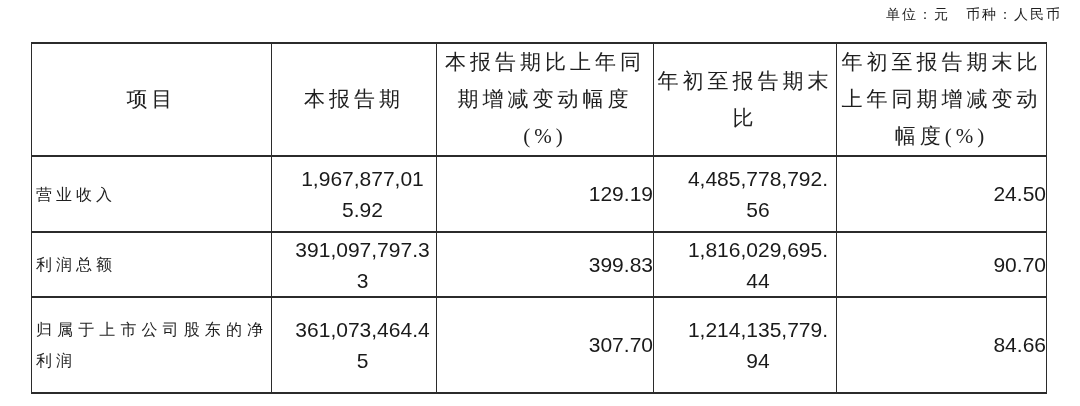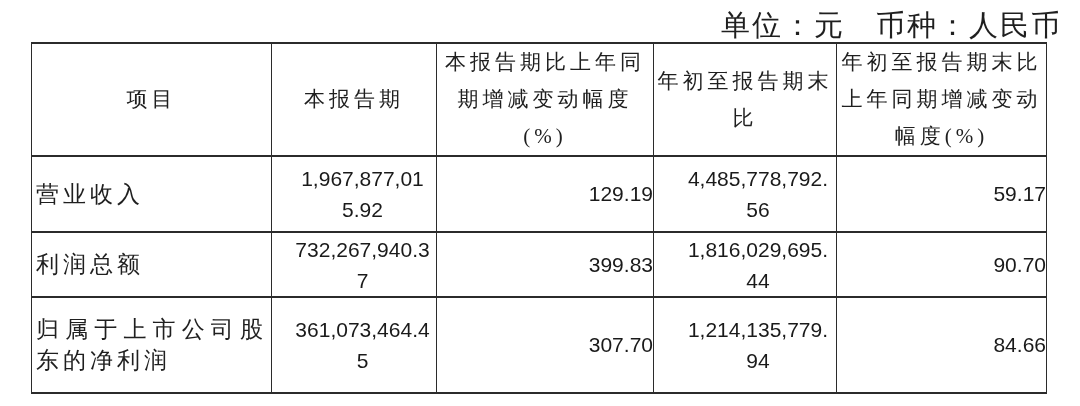--- a/index.html
+++ b/index.html
@@ -15,21 +15,21 @@
   .page {
     position: relative;
     width: 1080px;
     height: 406px;
     background: #ffffff;
   }
   .caption {
     position: absolute;
     top: 6px;
     right: 18px;
-    font-size: 29px;
+    font-size: 14px;
     letter-spacing: 2px;
     font-family: Liberation Mono, monospace;
     white-space: pre;
     color: #1f1f1f;
   }
   table.report {
     position: absolute;
     left: 31px;
     top: 42px;
     border-collapse: collapse;
@@ -62,21 +62,21 @@
     line-height: 37px;
     letter-spacing: 4px;
     text-align: center;
     vertical-align: middle;
     white-space: pre-line;
     padding: 0 2px;
     font-family: "Liberation Serif", serif;
     color: #1f1f1f;
   }
   td.col-item {
-    font-size: 23px;
+    font-size: 16px;
     line-height: 31px;
     letter-spacing: 4px;
     text-align: justify;
     text-justify: inter-character;
     vertical-align: middle;
     padding: 16px 4px;
     font-family: "Liberation Serif", serif;
     word-break: break-all;
     color: #1f1f1f;
   }
@@ -128,25 +128,25 @@
 上年同期增减变动
 幅度(%)</th>
       </tr>
     </thead>
     <tbody>
       <tr class="data-row-1">
         <td class="col-item">营业收入</td>
         <td class="col-num">1,967,877,015.92</td>
         <td class="col-pct">129.19</td>
         <td class="col-num ytd">4,485,778,792.56</td>
-        <td class="col-pct">59.17</td>
+        <td class="col-pct">24.50</td>
       </tr>
       <tr class="data-row-2">
         <td class="col-item">利润总额</td>
-        <td class="col-num">732,267,940.37</td>
+        <td class="col-num">391,097,797.33</td>
         <td class="col-pct">399.83</td>
         <td class="col-num ytd">1,816,029,695.44</td>
         <td class="col-pct">90.70</td>
       </tr>
       <tr class="data-row-3">
         <td class="col-item">归属于上市公司股东的净利润</td>
         <td class="col-num">361,073,464.45</td>
         <td class="col-pct">307.70</td>
         <td class="col-num ytd">1,214,135,779.94</td>
         <td class="col-pct">84.66</td>

